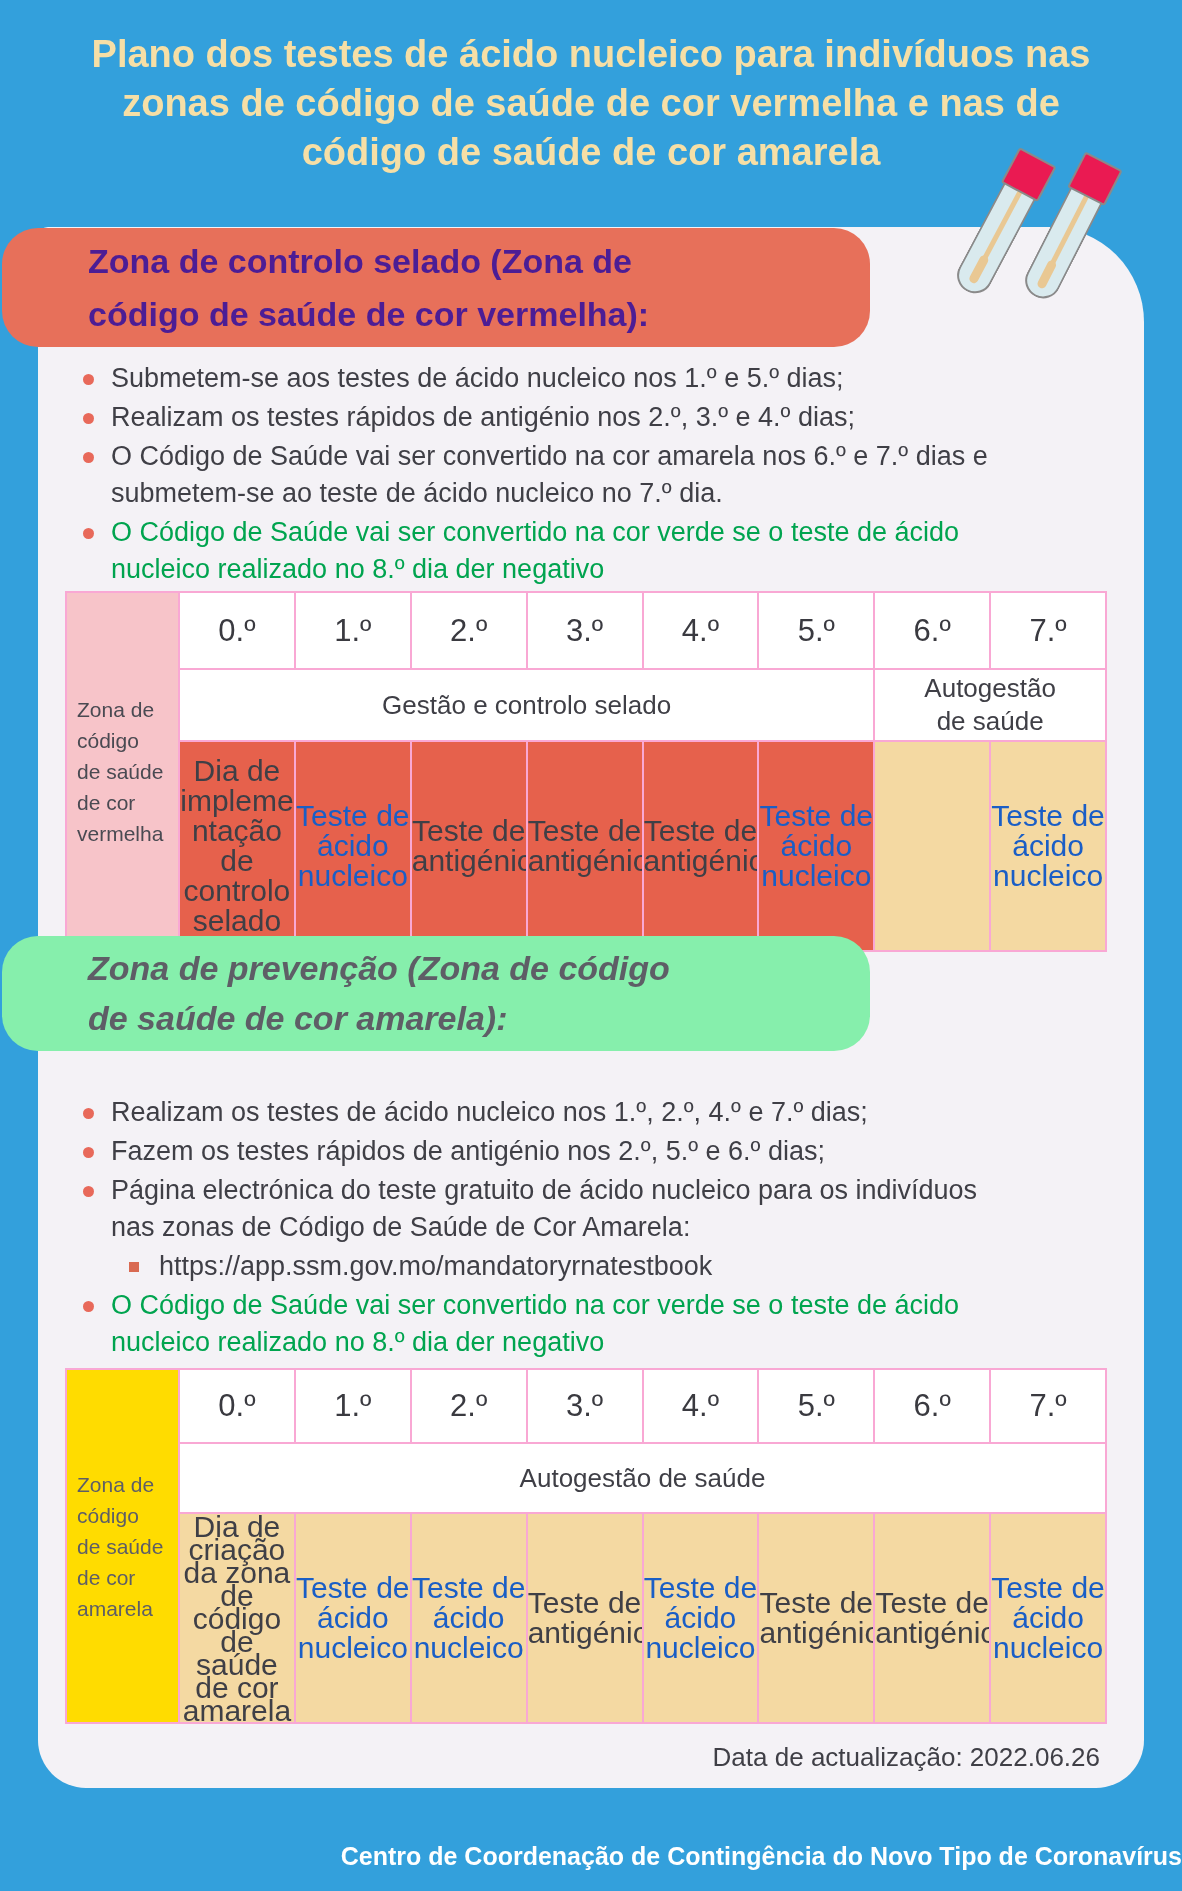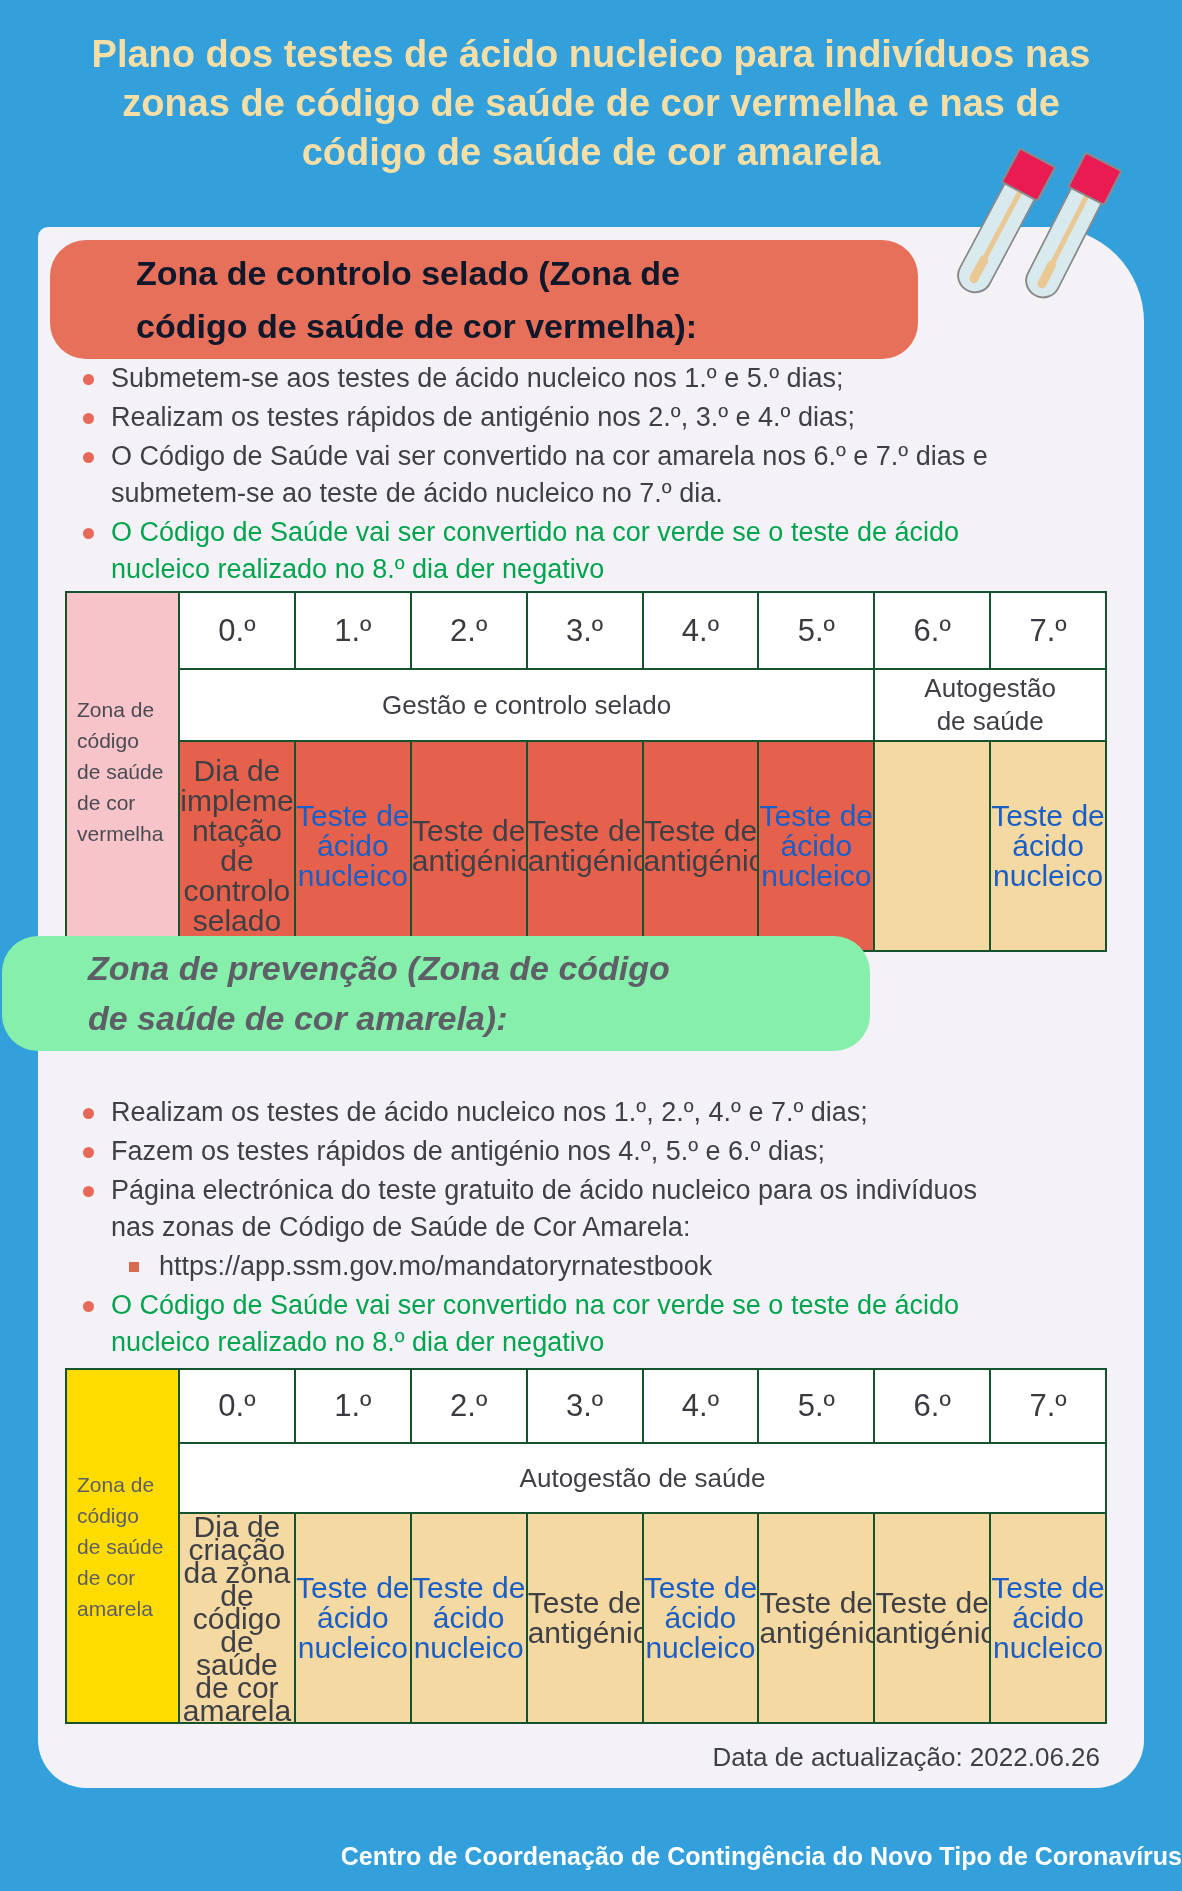--- a/index.html
+++ b/index.html
@@ -22,21 +22,21 @@
     border-radius:10px 95px 48px 48px;
     z-index:1;
   }
   
   .band{
     position:absolute; left:2px; width:868px; height:119px;
     border-radius:36px; z-index:3;
     font-size:34px; font-weight:bold; line-height:53px;
     white-space:pre-line; padding:7px 0 0 86px; box-sizing:border-box;
   }
-  .band-red{ top:240px; background:#E7705A; color:#0f172a;margin-left:48px; }
+  .band-red{ top:228px; background:#E7705A; color:#4c1d95; }
   .band-yellow{ top:936px; height:115px; background:#86efac; color:#5E5E66; line-height:50px;font-style:italic; }
   
   .bullets{ position:absolute; left:83px; width:1010px; z-index:3; }
   .bullets-red{ top:360px; }
   .bullets-yellow{ top:1094px; }
   .bullet{ display:flex; align-items:flex-start; margin-bottom:2px; }
   .dot{
     flex:0 0 auto; width:11px; height:11px; border-radius:50%;
     background:#E8695A; margin:14px 17px 0 0;
   }
@@ -51,21 +51,21 @@
   
   .plan-table{
     position:absolute; left:65px; width:1042px; z-index:3;
     border-collapse:collapse; table-layout:fixed;
     background:#FFFFFF;
   }
   .table-red{ top:591px; }
   .table-yellow{ top:1368px; }
   .plan-table col.zone-col{ width:113px; }
   .plan-table th, .plan-table td{
-    border:2px solid #14532d; text-align:center; vertical-align:middle;
+    border:2px solid #f9a8d4; text-align:center; vertical-align:middle;
     padding:0; white-space:pre-line; overflow:hidden;margin-top:20px;
   }
   .plan-table th{ font-weight:400; font-size:31px; color:#3A3A40; background:#FFFFFF; }
   .table-red .day-row{ height:77px; }
   .table-red .phase-row{ height:72px; }
   .table-yellow .day-row{ height:74px; }
   .table-yellow .phase-row{ height:70px; }
   .body-row{ height:210px; }
   .phase-row td{ font-size:26px; line-height:33px; color:#3F3F46; background:#FFFFFF; }
   .zone-cell{
@@ -228,21 +228,21 @@
   <div class="band band-yellow">Zona de prevenção (Zona de código
 de saúde de cor amarela):</div>
 
   <div class="bullets bullets-yellow">
     <div class="bullet">
       <span class="dot"></span>
       <span class="btext" data-variant="dark">Realizam os testes de ácido nucleico nos 1.º, 2.º, 4.º e 7.º dias;</span>
     </div>
     <div class="bullet">
       <span class="dot"></span>
-      <span class="btext" data-variant="dark">Fazem os testes rápidos de antigénio nos 4.º, 5.º e 6.º dias;</span>
+      <span class="btext" data-variant="dark">Fazem os testes rápidos de antigénio nos 2.º, 5.º e 6.º dias;</span>
     </div>
     <div class="bullet">
       <span class="dot"></span>
       <span class="btext" data-variant="dark">Página electrónica do teste gratuito de ácido nucleico para os indivíduos
 nas zonas de Código de Saúde de Cor Amarela:</span>
     </div>
     <div class="bullet">
       <span class="sq"></span>
       <span class="btext" data-variant="dark">https://app.ssm.gov.mo/mandatoryrnatestbook</span>
     </div>

